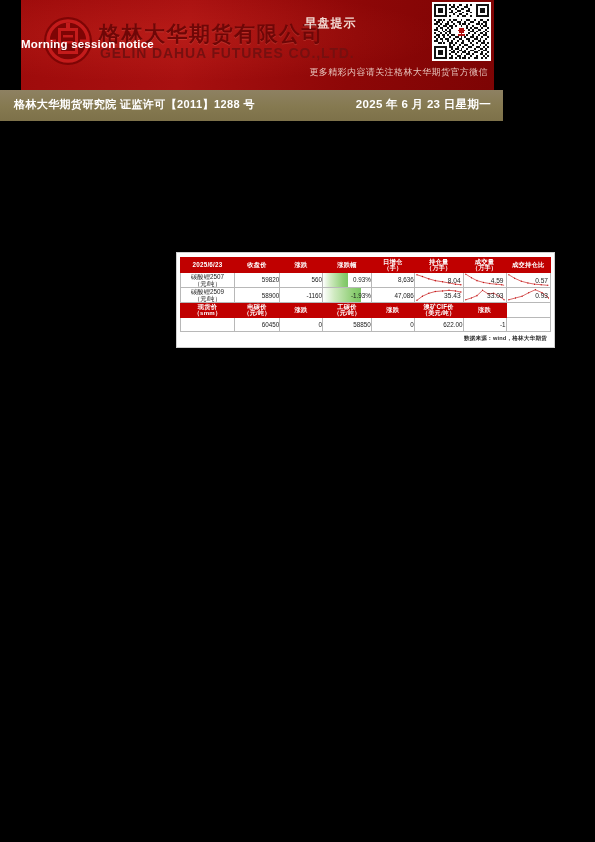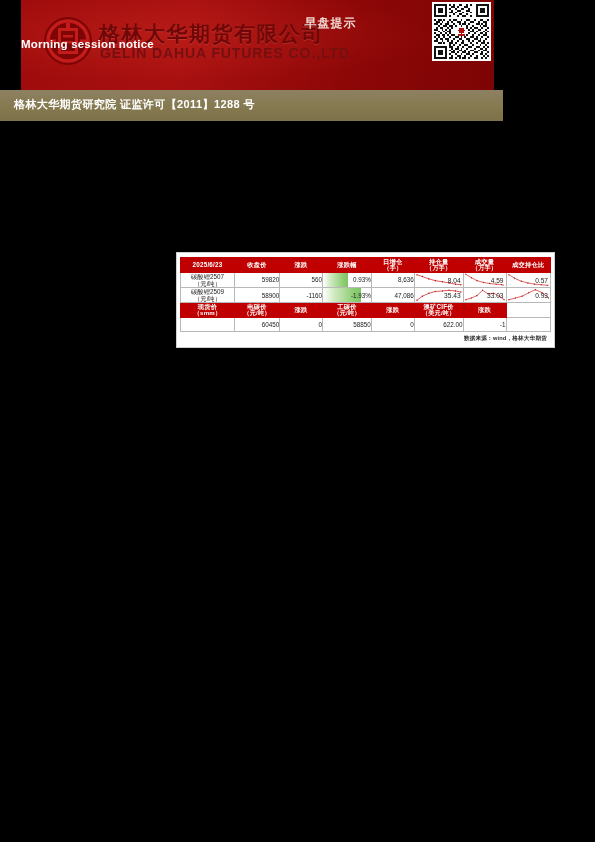--- a/index.html
+++ b/index.html
@@ -250,20 +250,21 @@
       <rect x="8" y="47" width="18" height="6" fill="#c41b1b"></rect>
       <rect x="74" y="47" width="18" height="6" fill="#c41b1b"></rect>
     </svg>
   </div>
 
   <div class="company-cn">格林大华期货有限公司</div>
   <div class="company-en">GELIN DAHUA FUTURES CO.,LTD.</div>
 
   <div class="notice-cn">早盘提示</div>
   <div class="notice-en">Morning session notice</div>
+  <div class="wechat-line">更多精彩内容请关注格林大华期货官方微信</div>
 
   <div class="qr-box">
     <svg viewBox="0 0 29 29" width="55" height="55" shape-rendering="crispEdges">
       <rect width="29" height="29" fill="#ffffff"></rect>
       <g fill="#111111">
         <rect x="0" y="0" width="7" height="1"></rect>
           <rect x="0" y="6" width="7" height="1"></rect>
         <rect x="0" y="0" width="1" height="7"></rect>
           <rect x="6" y="0" width="1" height="7"></rect>
         <rect x="2" y="2" width="3" height="3"></rect>
@@ -483,20 +484,21 @@
       </g>
       <rect x="12" y="12" width="5" height="5" fill="#ffffff"></rect>
       <circle cx="14.5" cy="14" r="1.6" fill="#b01010"></circle>
       <rect x="12.6" y="16" width="3.8" height="0.9" fill="#b01010"></rect>
     </svg>
   </div>
 </div>
 
 <div class="subbar">
   <div class="subbar-left">格林大华期货研究院    证监许可【2011】1288 号</div>
+  <div class="subbar-right">2025 年 6 月 23 日星期一</div>
 </div>
 
 <div class="table-block">
   <table class="grid">
     <colgroup>
       <col style="width:14.6%">
         <col style="width:12.2%">
         <col style="width:11.6%">
         <col style="width:13.2%">
       <col style="width:11.6%">

